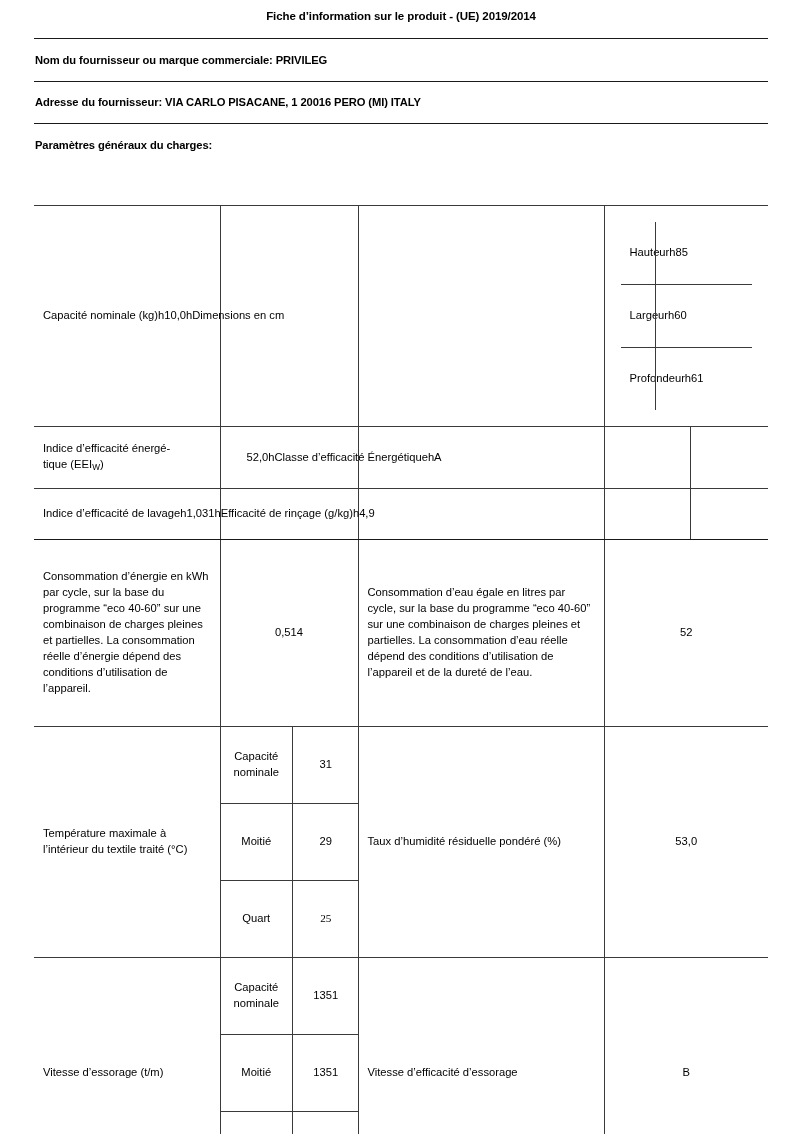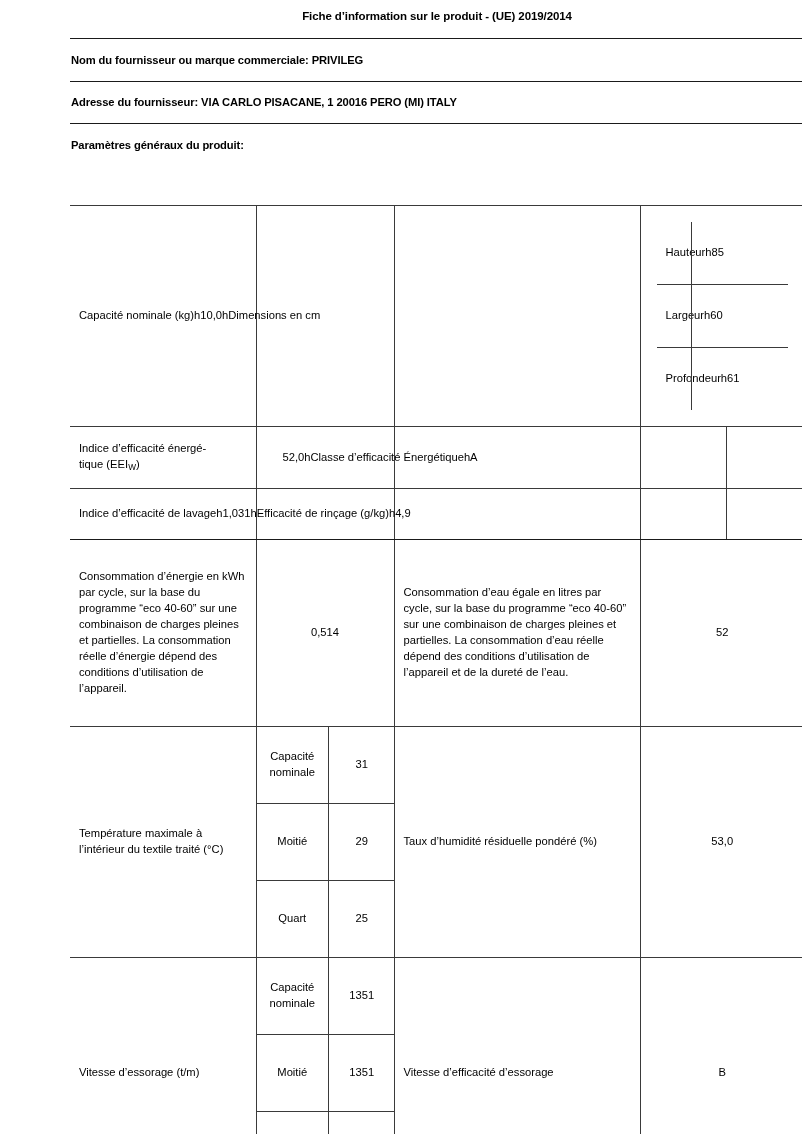--- a/index.html
+++ b/index.html
@@ -13,21 +13,20 @@
     font-family: "Liberation Sans", sans-serif;
     color: #000000;
     -webkit-font-smoothing: antialiased;
   }
   .page {
     position: relative;
     width: 754px;
     height: 1134px;
     box-sizing: border-box;
     background: #ffffff;
-    margin-left: 36px;
   }
 
   
   .doc-title {
     position: absolute;
     top: 10px;
     left: 0;
     width: 802px;
     text-align: center;
     font-size: 11.5px;
@@ -145,21 +144,21 @@
   <div class="doc-title">Fiche d’information sur le produit - (UE) 2019/2014</div>
 
   <div class="header-block">
     <div class="hdr-row">
       <div class="hdr-text">Nom du fournisseur ou marque commerciale: PRIVILEG</div>
     </div>
     <div class="hdr-row">
       <div class="hdr-text">Adresse du fournisseur: VIA CARLO PISACANE, 1 20016 PERO (MI) ITALY</div>
     </div>
     <div class="hdr-row">
-      <div class="hdr-text">Paramètres généraux du produit:</div>
+      <div class="hdr-text">Paramètres généraux du charges:</div>
     </div>
   </div>
 
   <table class="prod-table">
     <colgroup>
       <col style="width:186px">
       <col style="width:72px">
       <col style="width:66px">
       <col style="width:246px">
       <col style="width:86px">
@@ -261,21 +260,21 @@
                 <tr>
             <td style="height:64px; text-align:center;">Capacité nominale</td>
             <td style="text-align:center; border-left:0.8px solid #3a3a3a;">31</td>
           </tr>
           <tr>
             <td style="height:64px; text-align:center;">Moitié</td>
             <td style="text-align:center; border-left:0.8px solid #3a3a3a;">29</td>
           </tr>
           <tr>
             <td style="height:64px; text-align:center;">Quart</td>
-            <td style="text-align:center; border-left:0.8px solid #3a3a3a;">25</td>
+            <td style="text-align:center; border-left:0.8px solid #3a3a3a;font-family:Liberation Serif, serif;">25</td>
           </tr>
         </tbody>
             </table>
       </td>
       <td>
         <div class="cell-pad txt-left" style="max-width:236px;">Taux d’humidité résiduelle pondéré (%)</div>
       </td>
       <td colspan="2" class="no-right">
         <div class="cell-pad txt-center">53,0</div>
       </td>

